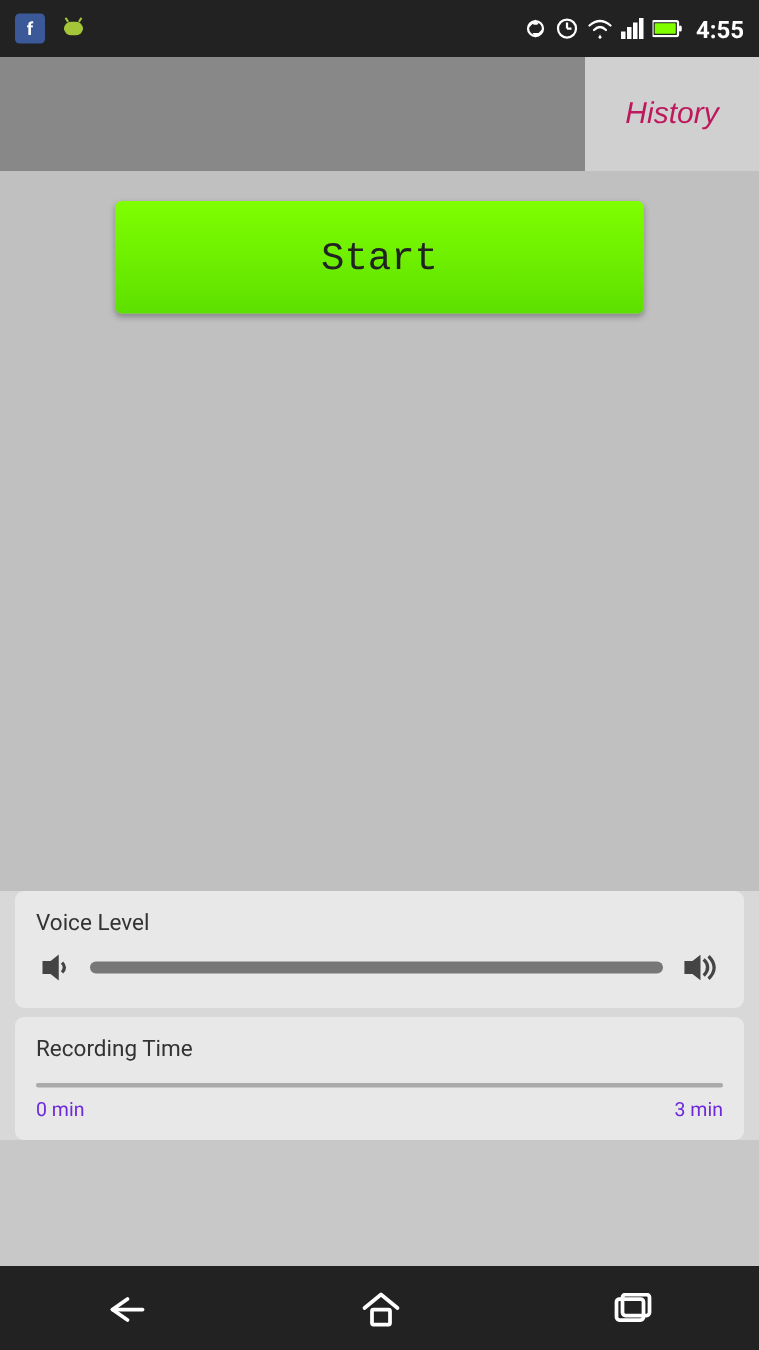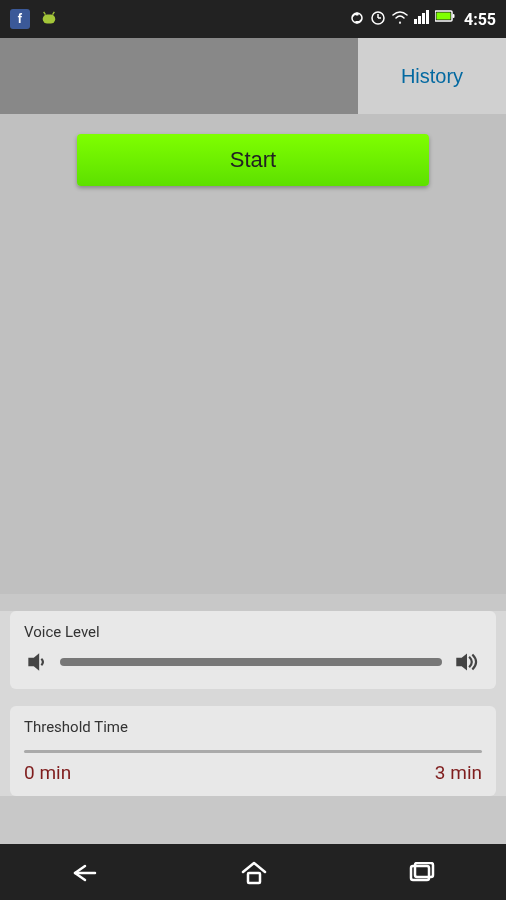--- a/index.html
+++ b/index.html
@@ -23,20 +23,21 @@
       justify-content: space-between;
       padding: 0 10px;
     }
     .status-bar-left {
       display: flex;
       gap: 8px;
       align-items: center;
     }
     .status-bar-right {
       display: flex;
+      align-items: center;
       gap: 5px;
       color: white;
       font-size: 14px;
       font-weight: bold;
     }
     .fb-icon {
       width: 20px;
       height: 20px;
       background: #3b5998;
       border-radius: 3px;
@@ -58,64 +59,66 @@
       width: 100%;
       height: 76px;
       background: #888;
       display: flex;
       align-items: center;
       justify-content: flex-end;
       padding-right: 0;
     }
     .history-btn {
       height: 76px;
-      width: 148px;
+      width: 116px;
       background: #d0d0d0;
       border: none;
       font-size: 20px;
-      color: #0369a1;
+      color: #be185d;
       cursor: pointer;
       display: flex;
       align-items: center;
       justify-content: center;
+      font-style: italic;
     }
 
     
     .main-content {
       width: 100%;
       height: 480px;
       background: #c0c0c0;
       display: flex;
       align-items: flex-start;
       justify-content: center;
       padding-top: 20px;
     }
 
     .start-btn {
       width: 352px;
-      height: 52px;
+      height: 75px;
       background: linear-gradient(to bottom, #7fff00, #5de000);
       border: none;
       border-radius: 4px;
-      font-size: 22px;
+      font-size: 26px;
       color: #222;
       font-weight: 500;
       cursor: pointer;
       box-shadow: 0 2px 4px rgba(0,0,0,0.3);
+      font-family: Liberation Mono, monospace;
     }
 
     
     .controls-section {
       width: 100%;
       background: #d8d8d8;
       padding: 0;
     }
 
     .control-card {
-      margin: 17px 10px;
+      margin: 0 10px;
       background: #e8e8e8;
       border-radius: 6px;
       padding: 12px 14px 16px 14px;
     }
 
     .control-label {
       font-size: 15px;
       color: #333;
       margin-bottom: 10px;
     }
@@ -177,22 +180,22 @@
       margin-bottom: 14px;
     }
     .time-slider-track {
       flex: 1;
       height: 3px;
       background: #aaa;
       border-radius: 2px;
       position: relative;
     }
     .time-min-label {
-      font-size: 19px;
-      color: #7f1d1d;
+      font-size: 13px;
+      color: #6d28d9;
       display: flex;
       justify-content: space-between;
       margin-top: 8px;
     }
 
     
     .nav-bar {
       width: 100%;
       height: 56px;
       background: #222;
@@ -280,21 +283,21 @@
       <svg class="speaker-icon-high" viewBox="0 0 28 20" fill="#444">
         <polygon points="4,6 9,6 14,2 14,18 9,14 4,14"></polygon>
         <path d="M16 5 Q21 10 16 15" fill="none" stroke="#444" stroke-width="2"></path>
         <path d="M19 3 Q26 10 19 17" fill="none" stroke="#444" stroke-width="2"></path>
       </svg>
     </div>
   </div>
 
 
   <div class="time-card">
-    <div class="time-label">Threshold Time</div>
+    <div class="time-label">Recording Time</div>
     <div class="time-slider-track"></div>
     <div class="time-min-label">
       <span>0 min</span>
       <span>3 min</span>
     </div>
   </div>
 
 </div>
 
 <div class="nav-bar">

